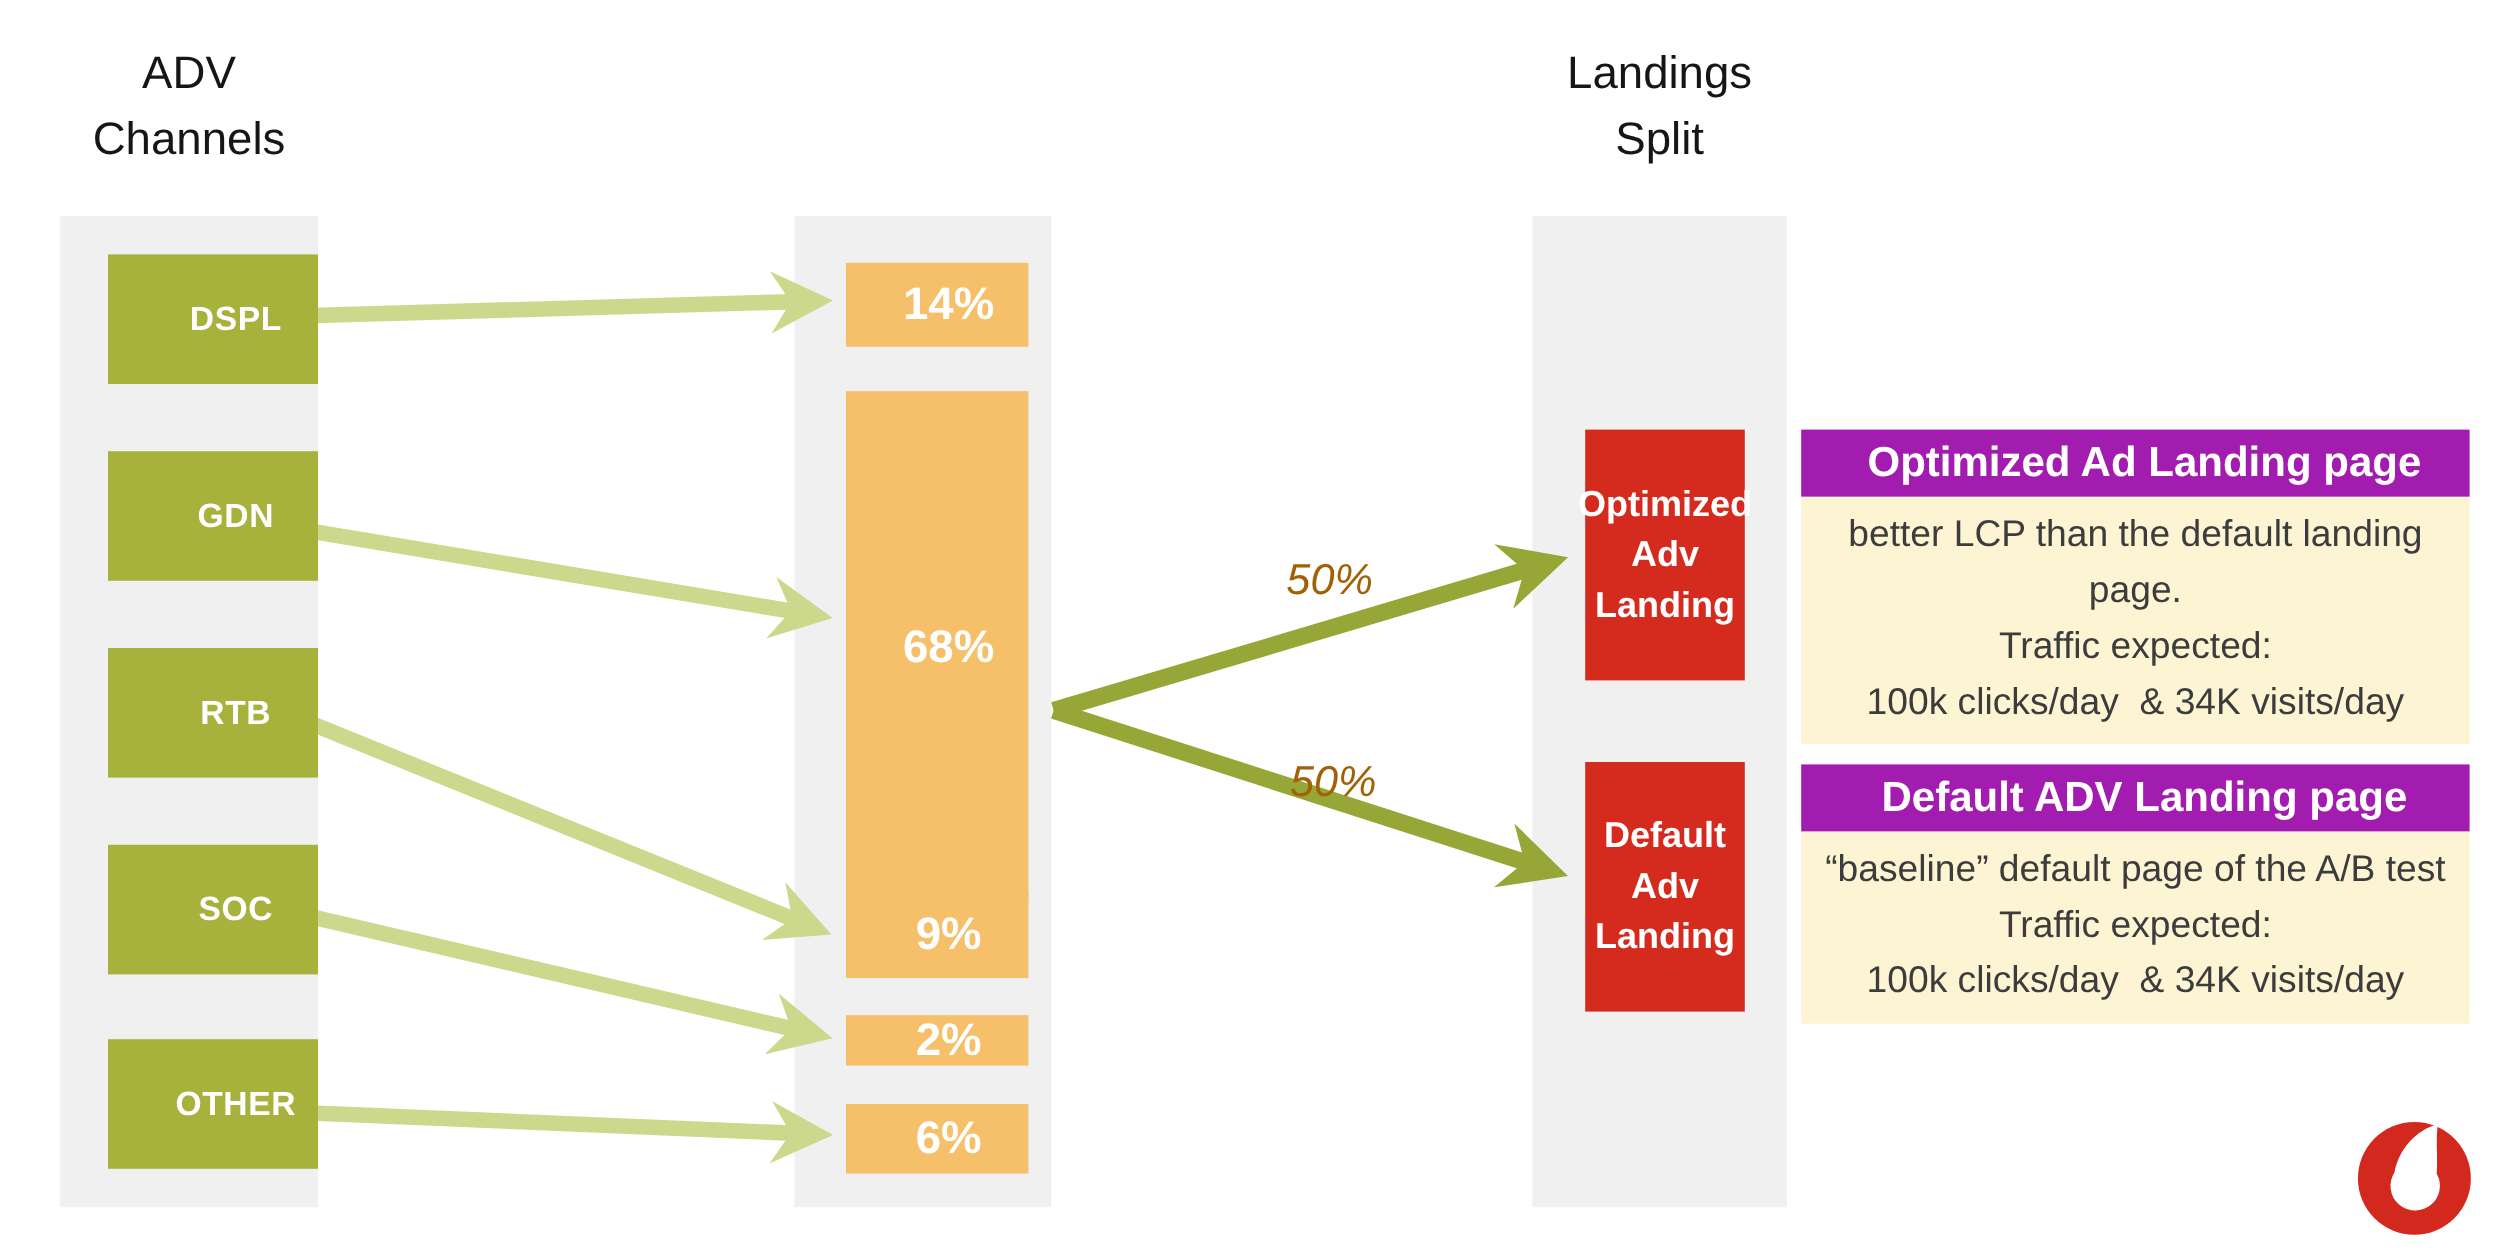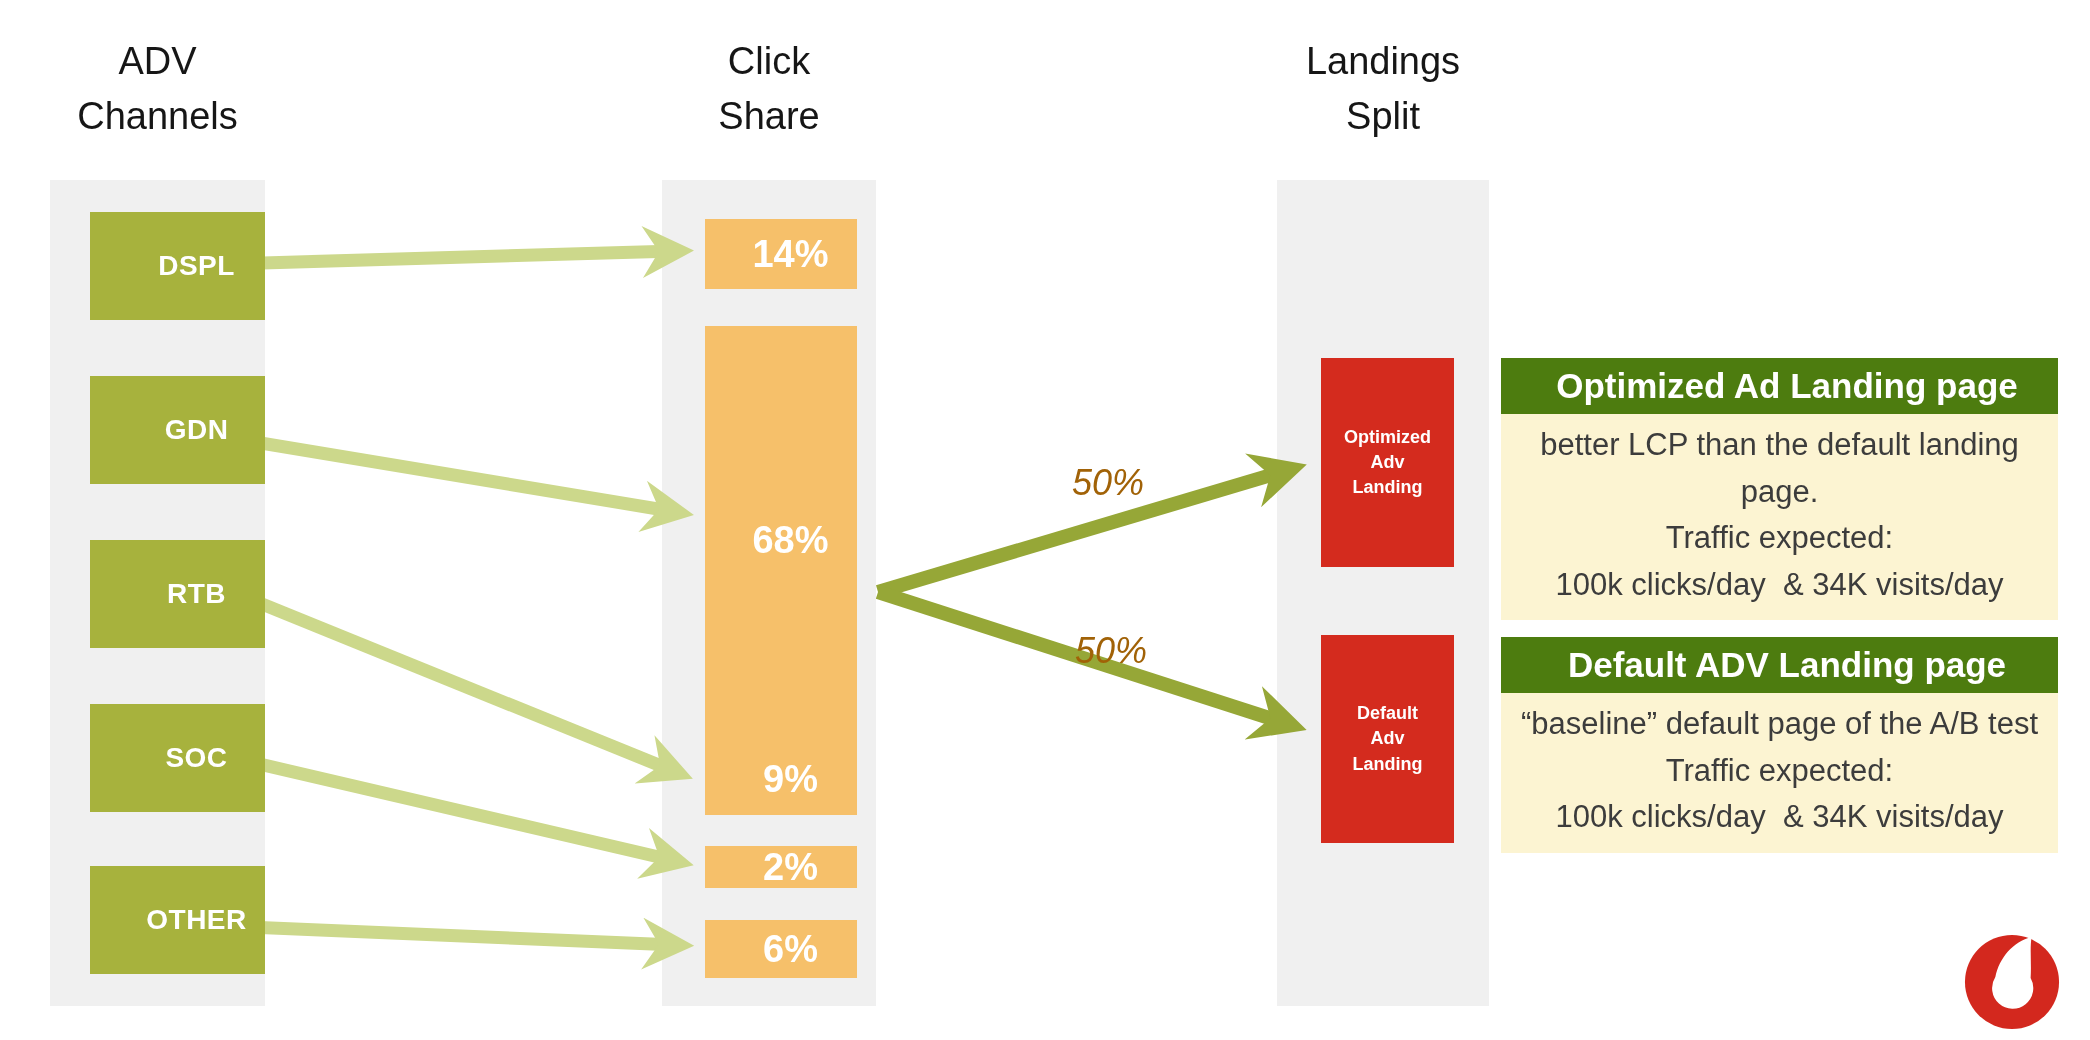--- a/index.html
+++ b/index.html
@@ -27,32 +27,32 @@
   
   .share{position:absolute;left:705px;width:133px;background:#f6c06a;color:#fff;
          font-weight:700;font-size:38px;display:flex;align-items:center;justify-content:center;padding-left:19px;}
   .share-14{top:219px;height:70px}
   .share-68{top:326px;height:428px}
   .share-9{top:743px;height:72px}
   .share-2{top:846px;height:42px}
   .share-6{top:920px;height:58px}
   
   .land{position:absolute;left:1321px;width:133px;background:#d42b1e;color:#fff;
-        font-weight:700;font-size:18px;line-height:1.4;text-align:center;white-space:pre-line;
+        font-weight:700;font-size:30px;line-height:1.4;text-align:center;white-space:pre-line;
         display:flex;align-items:center;justify-content:center;}
   .land-opt{top:358px;height:209px}
   .land-def{top:635px;height:208px}
   
   .pct{position:absolute;width:140px;text-align:center;font-size:36px;color:#a16207;font-style:italic;}
   .pct-top{left:1038px;top:462px}
   .pct-bottom{left:1041px;top:630px}
   
   .info{position:absolute;left:1501px;width:557px;}
   .info-1{top:358px}.info-2{top:637px}
-  .info-title{height:56px;background:#4d7c0f;color:#fff;font-weight:700;font-size:35px;
+  .info-title{height:56px;background:#a21caf;color:#fff;font-weight:700;font-size:35px;
               line-height:56px;text-align:center;padding-left:15px;}
   .info-body{background:#fcf4d2;text-align:center;font-size:31px;line-height:1.5;
              color:#3c3c3c;padding:8px 6px 12px;}
   .info-line{white-space:pre-wrap;}
   
   .arrows{position:absolute;left:0;top:0;width:2090px;height:1040px;pointer-events:none;}
   .al{stroke:#ccd88b;stroke-width:13;}
   .ao{stroke:#96a737;stroke-width:14;}
   .logo{position:absolute;left:1963px;top:933px;width:98px;height:98px;}
 </style>
@@ -60,22 +60,20 @@
 <body>
 
 <div class="canvas">
 
   <div class="colbg colbg-1"></div>
   <div class="colbg colbg-2"></div>
   <div class="colbg colbg-3"></div>
 
   <div class="hdr hdr-1">ADV
 Channels</div>
-  <div class="hdr hdr-2">Click
-Share</div>
   <div class="hdr hdr-3">Landings
 Split</div>
 
   <svg class="arrows" viewBox="0 0 2090 1040">
     <defs>
       <marker id="ah-l" viewBox="0 0 10 10" refX="6.5" refY="5" markerWidth="4" markerHeight="4" orient="auto">
         <path d="M0 0 L10 5 L0 10 L3.2 5 Z" fill="#ccd88b"></path>
       </marker>
       <marker id="ah-o" viewBox="0 0 10 10" refX="6.5" refY="5" markerWidth="4" markerHeight="4" orient="auto">
         <path d="M0 0 L10 5 L0 10 L3.2 5 Z" fill="#96a737"></path>

